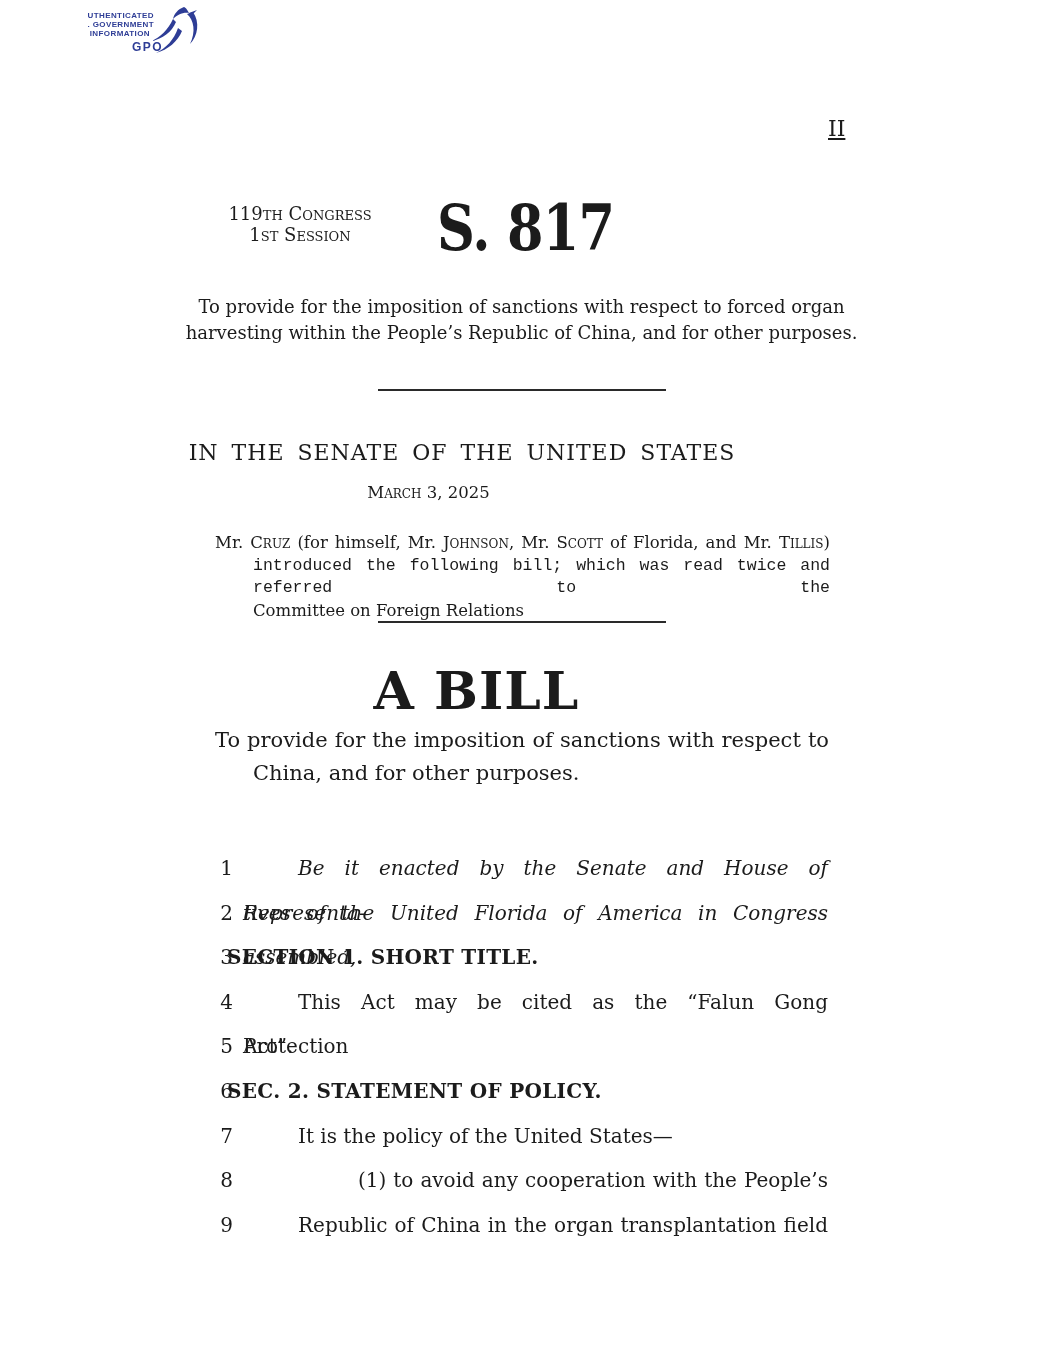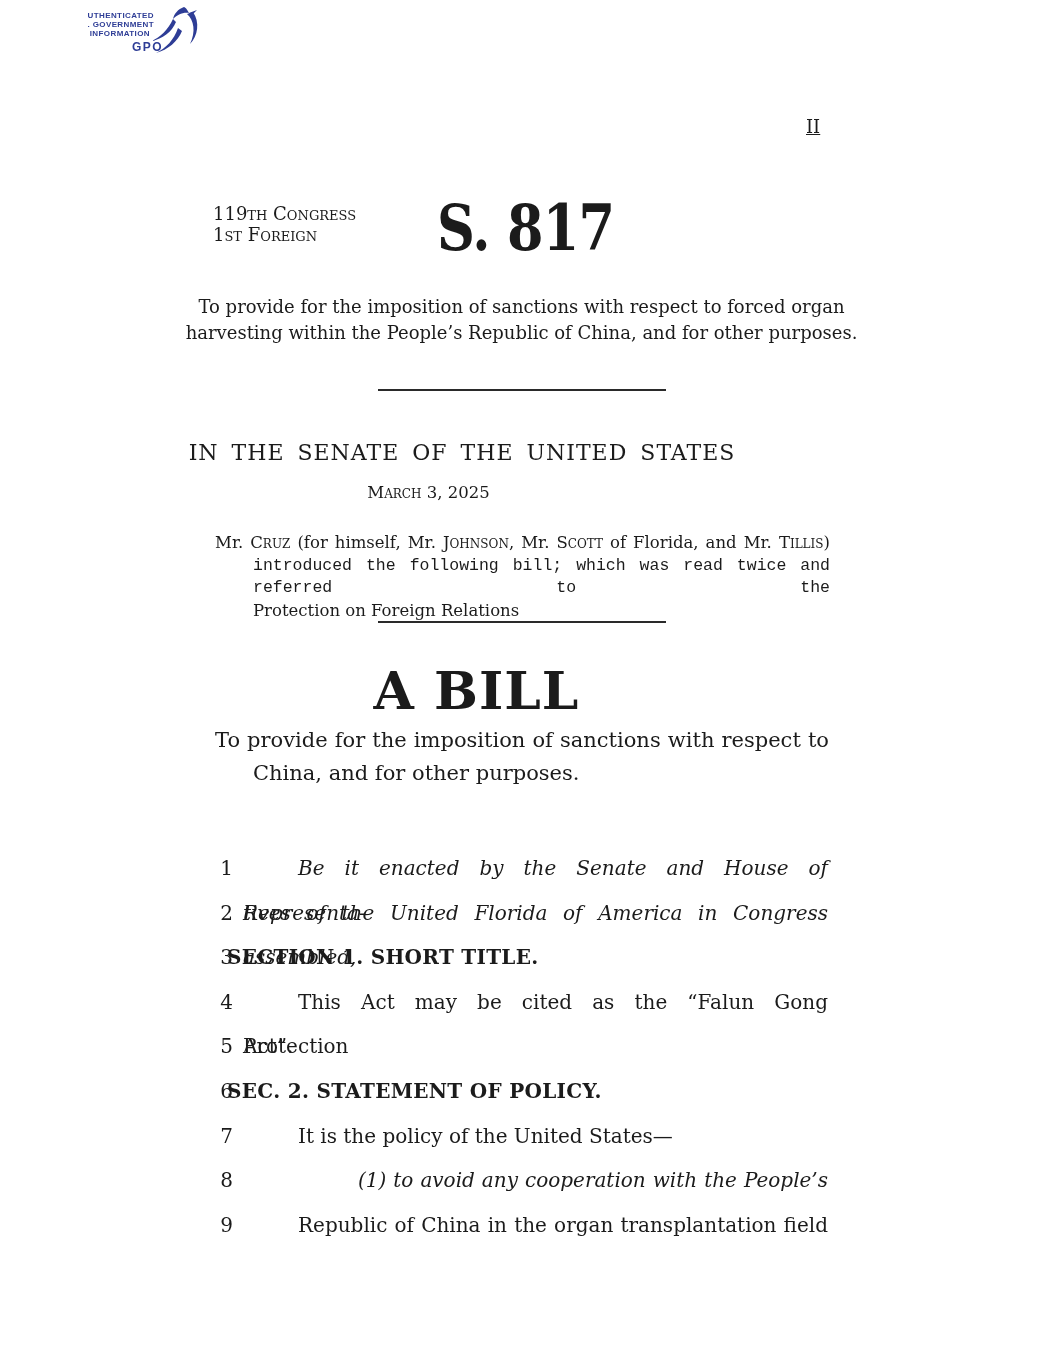--- a/index.html
+++ b/index.html
@@ -8,24 +8,24 @@
     background:#ffffff; color:#1b1b1b;
     font-family:"DejaVu Serif","Liberation Serif",serif;
     overflow:hidden;
   }
   .sc { font-variant:small-caps; }
 
   
   .gpo-logo { position:absolute; left:88px; top:6px; width:118px; height:52px; }
 
   
-  .folio { position:absolute; top:116px; left:806px; font-size:18px;text-decoration:underline; }
+  .folio { position:absolute; top:116px; left:828px; font-size:22px;text-decoration:underline; }
 
   
-  .congress-block { position:absolute; left:213px; top:203px; width:174px; font-size:18px; line-height:21px; }
+  .congress-block { position:absolute; left:213px; top:203px; width:174px; text-align:center; font-size:18px; line-height:21px; }
   .bill-number { position:absolute; left:437px; top:190px; font-size:64px; font-weight:bold;
                  letter-spacing:-1px; transform:scaleX(0.82); transform-origin:left top; white-space:nowrap; }
 
   
   .official-title { position:absolute; left:0; top:294px; width:1043px; text-align:center;
                     font-size:18px; line-height:26px; }
 
   .rule { position:absolute; left:378px; width:288px; border-top:2px solid #2a2a2a; height:0; }
   .rule-1 { top:389px; }
   .rule-2 { top:621px; }
@@ -48,21 +48,21 @@
   .long-title .t3 { padding-left:38px; }
 
   
   .body-lines { position:absolute; left:215px; top:846px; width:614px; }
   .bline { position:relative; height:44.6px; }
   .lnum { position:absolute; left:0; top:0; width:18px; text-align:right;
           font-size:20px; line-height:44.6px; }
   .ltext { margin-left:28px; width:585px; font-size:20px; line-height:44.6px; white-space:nowrap; }
   .just { text-align:justify; text-align-last:justify; white-space:normal; }
   .indent1 { text-indent:55px; }
-  .indent2 { text-indent:115px;font-style:italic; }
+  .indent2 { text-indent:115px; }
   .italic { font-style:italic; }
   .sechead { font-weight:bold; font-size:20px; letter-spacing:0.3px;margin-left:12px; }
 </style>
 </head>
 <body>
 
 <div class="page">
 
   <svg class="gpo-logo" viewBox="0 0 118 52">
     <g fill="#2e3d96" font-family="Liberation Sans, sans-serif" font-weight="bold">
@@ -77,39 +77,39 @@
       <path d="M85,13 C80,24 72,31 64,35 C74,33 84,26 88,16 Z"></path>
       <path d="M90,22 C86,34 78,42 68,47 C80,44 90,35 94,25 Z"></path>
       <path d="M99,8 C106,14 108,26 102,38 C110,30 112,16 105,6 Z"></path>
     </g>
   </svg>
 
   <div class="folio">II</div>
 
   <div class="congress-block">
     <div class="sc">119th Congress</div>
-    <div class="sc">1st Foreign</div>
+    <div class="sc">1st Session</div>
   </div>
 
   <div class="bill-number">S. 817</div>
 
   <div class="official-title">
     <div>To provide for the imposition of sanctions with respect to forced organ</div>
     <div>harvesting within the People’s Republic of China, and for other purposes.</div>
   </div>
 
   <div class="rule rule-1"></div>
 
   <div class="chamber-line">IN THE SENATE OF THE UNITED STATES</div>
   <div class="date-line sc">March 3, 2025</div>
 
   <div class="sponsor">
     <div class="l1"><span>Mr. </span><span class="sc">Cruz</span><span> (for himself, Mr. </span><span class="sc">Johnson</span><span>, Mr. </span><span class="sc">Scott</span><span> of Florida, and Mr. </span><span class="sc">Tillis</span><span>)</span></div>
     <div class="l2">introduced the following bill; which was read twice and referred to the</div>
-    <div class="l3">Protection on Foreign Relations</div>
+    <div class="l3">Committee on Foreign Relations</div>
   </div>
 
   <div class="rule rule-2"></div>
 
   <div class="bill-heading">A BILL</div>
 
   <div class="long-title">
     <div class="t1">To provide for the imposition of sanctions with respect to</div>
     <div class="t3">China, and for other purposes.</div>
   </div>

